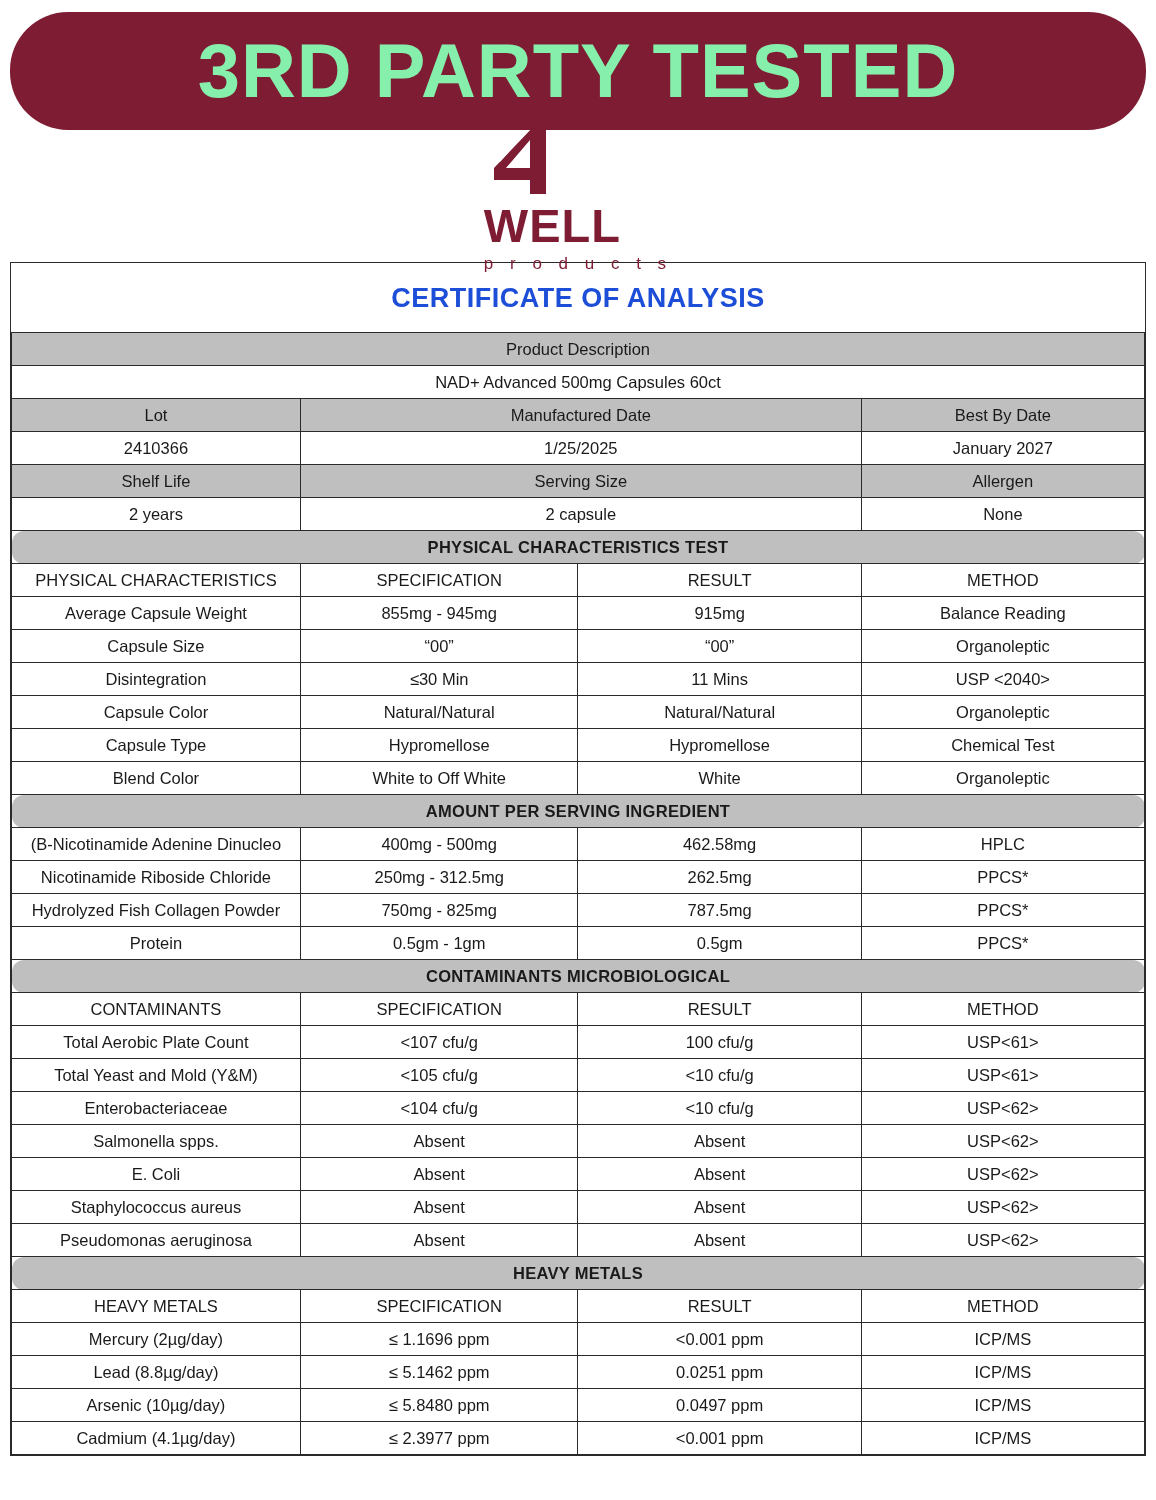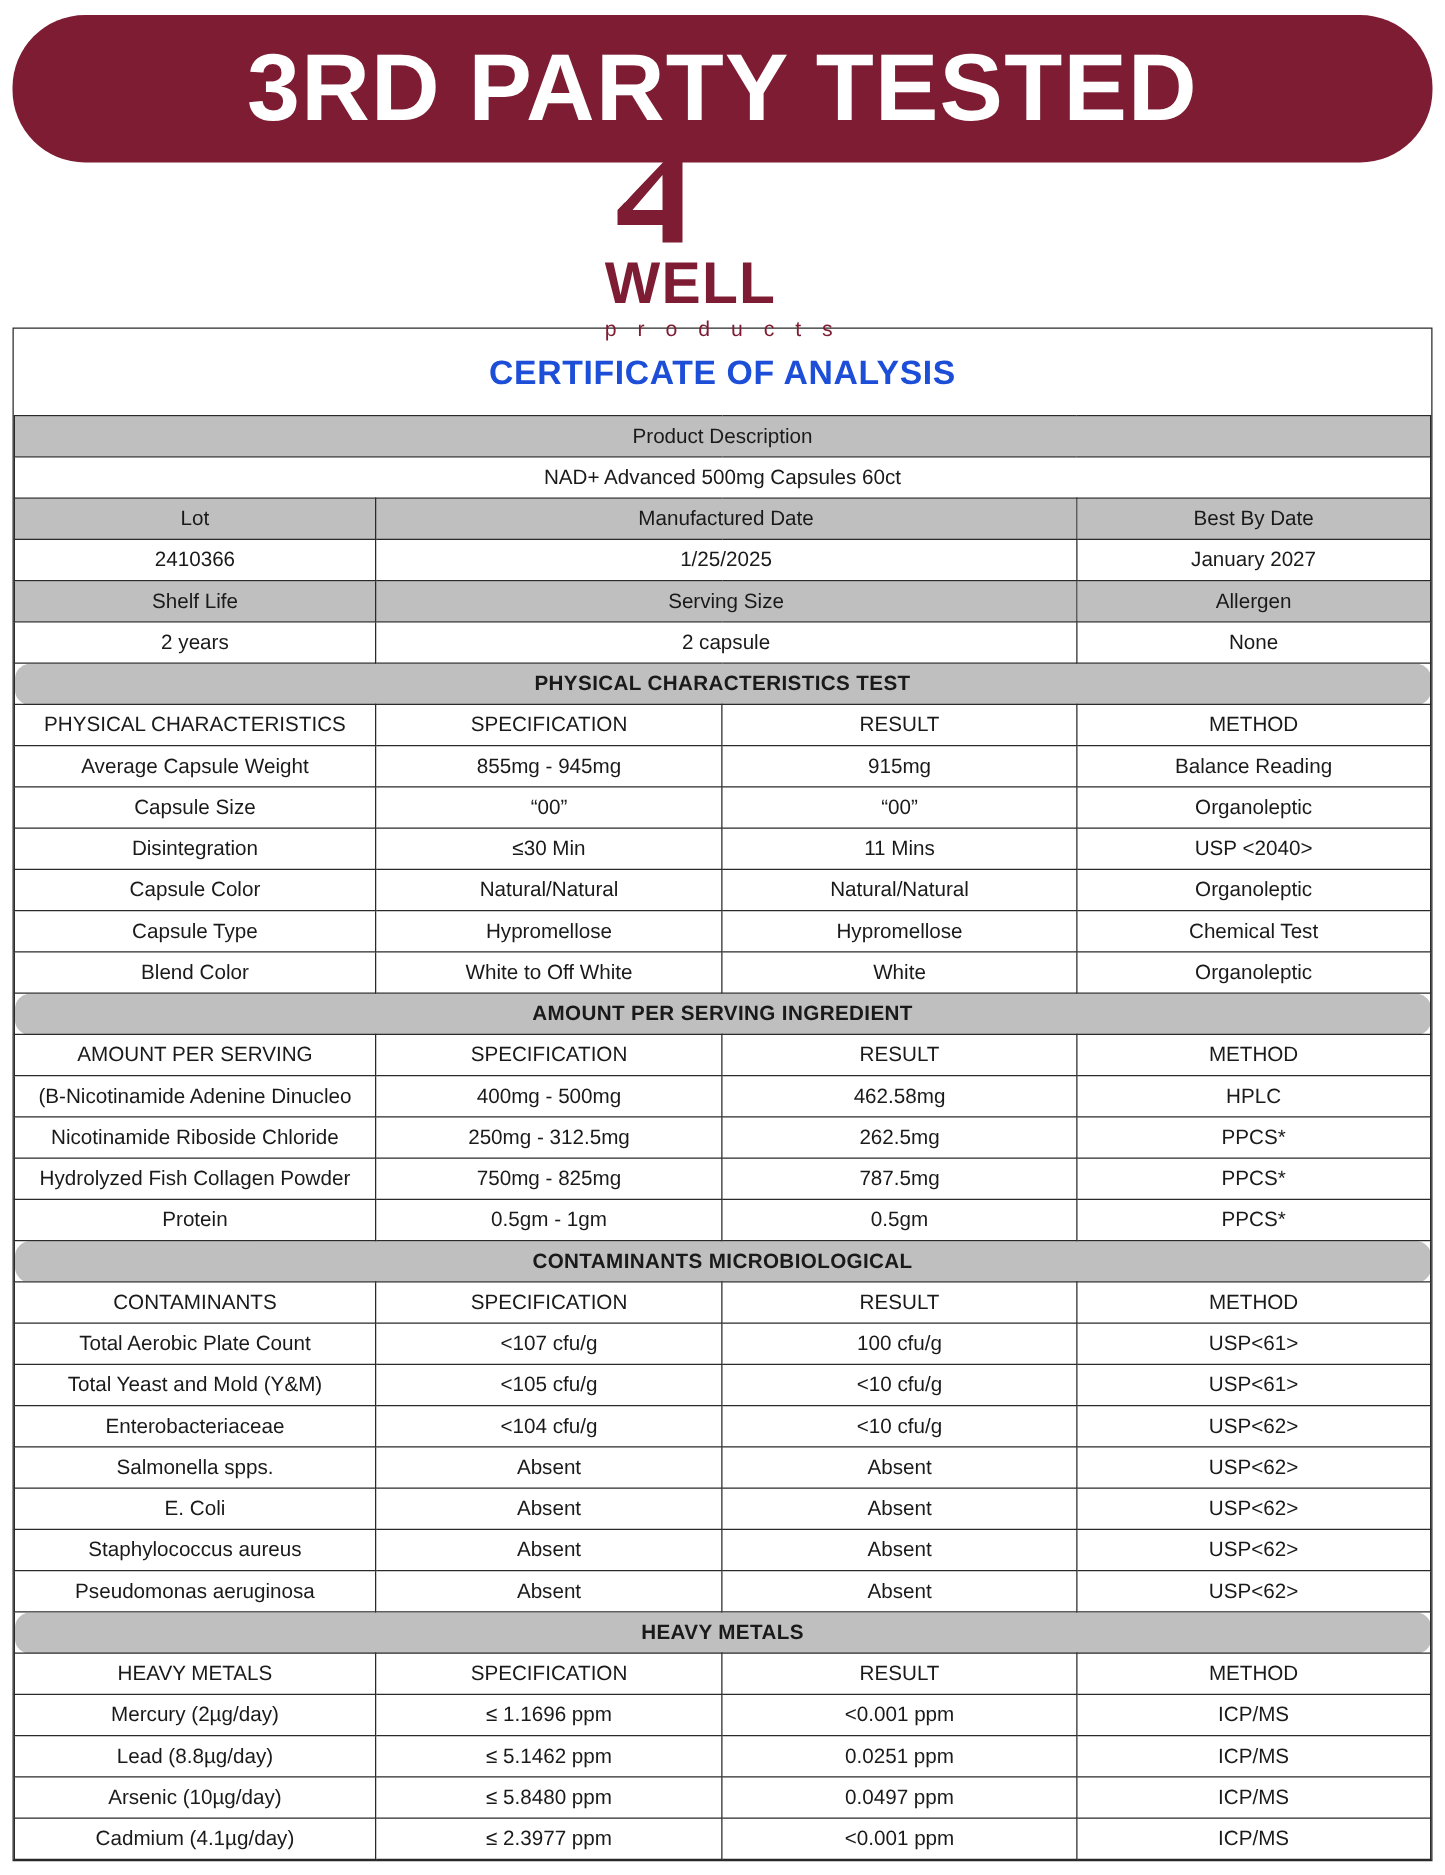--- a/index.html
+++ b/index.html
@@ -26,21 +26,21 @@
   .banner {
     margin: 12px 0 0 0;
     height: 118px;
     background: #7d1c32;
     border-radius: 58px;
     display: flex;
     align-items: center;
     justify-content: center;
   }
   .banner-text {
-    color: #ffffff;
+    color: #86efac;
     font-size: 76px;
     font-weight: bold;
     letter-spacing: 1px;
     line-height: 1;
     white-space: nowrap;
   }
 
   
   .logo-wrap {
     height: 120px;
@@ -240,26 +240,20 @@
           <td class="rowlabel noborder-left">Blend Color</td>
           <td>White to Off White</td>
           <td>White</td>
           <td class="noborder-right">Organoleptic</td>
         </tr>
 
         <tr>
           <td class="section noborder-left noborder-right" colspan="4">AMOUNT PER SERVING INGREDIENT</td>
         </tr>
         <tr>
-          <td class="colhead noborder-left">AMOUNT PER SERVING</td>
-          <td class="colhead">SPECIFICATION</td>
-          <td class="colhead">RESULT</td>
-          <td class="colhead noborder-right">METHOD</td>
-        </tr>
-        <tr>
           <td class="tight noborder-left">(B-Nicotinamide Adenine Dinucleo</td>
           <td>400mg - 500mg</td>
           <td>462.58mg</td>
           <td class="noborder-right">HPLC</td>
         </tr>
         <tr>
           <td class="tight noborder-left">Nicotinamide Riboside Chloride</td>
           <td>250mg - 312.5mg</td>
           <td>262.5mg</td>
           <td class="noborder-right">PPCS*</td>

